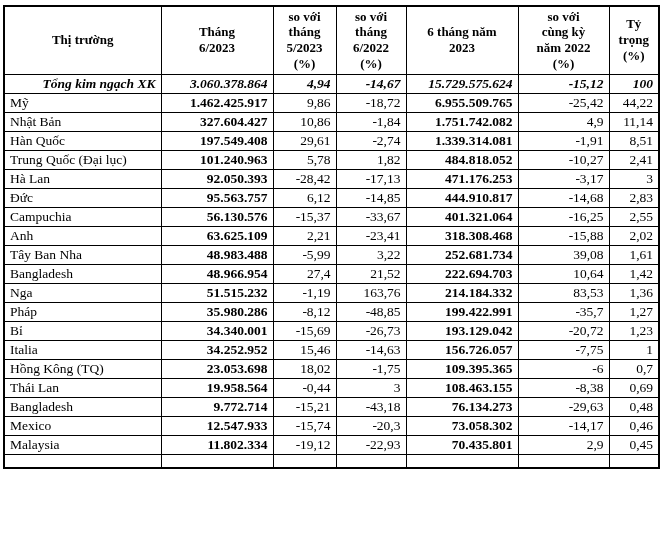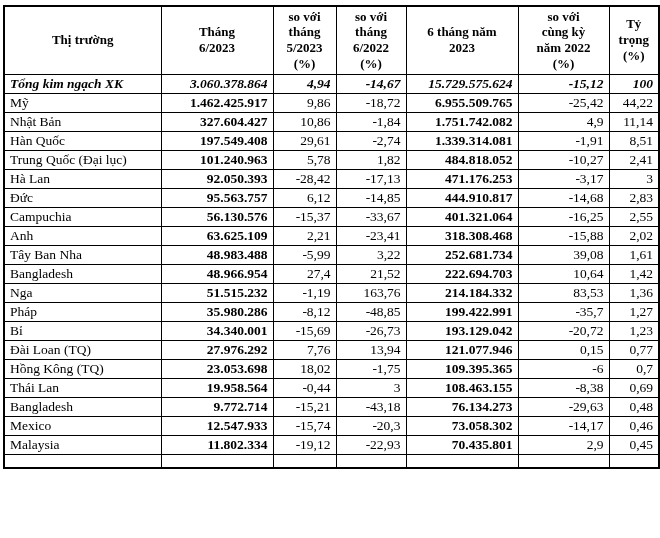--- a/index.html
+++ b/index.html
@@ -47,20 +47,21 @@
     padding: 0 5px;
     vertical-align: middle;
     white-space: nowrap;
   }
   tbody td.market { text-align: left; }
   tbody td.num { text-align: right; }
   tbody td.bold { font-weight: bold; font-family: Liberation Serif, serif; }
   tbody tr.total td {
     font-weight: bold;
     font-style: italic;
+    text-align: right;
   }
   tbody tr.partial td {
     height: 14px;
     border-bottom: none;
   }
 </style>
 </head>
 <body>
 
 <div class="table-wrap">
@@ -219,27 +220,27 @@
         <tr>
           <td class="market">Bỉ</td>
           <td class="num bold">34.340.001</td>
           <td class="num">-15,69</td>
           <td class="num">-26,73</td>
           <td class="num bold">193.129.042</td>
           <td class="num">-20,72</td>
           <td class="num">1,23</td>
         </tr>
         <tr>
-          <td class="market">Đài Loan (TQ)</td>
-          <td class="num bold">27.976.292</td>
-          <td class="num">7,76</td>
-          <td class="num">13,94</td>
-          <td class="num bold">121.077.946</td>
-          <td class="num">0,15</td>
-          <td class="num">0,77</td>
+          <td class="market">Italia</td>
+          <td class="num bold">34.252.952</td>
+          <td class="num">15,46</td>
+          <td class="num">-14,63</td>
+          <td class="num bold">156.726.057</td>
+          <td class="num">-7,75</td>
+          <td class="num">1</td>
         </tr>
         <tr>
           <td class="market">Hồng Kông (TQ)</td>
           <td class="num bold">23.053.698</td>
           <td class="num">18,02</td>
           <td class="num">-1,75</td>
           <td class="num bold">109.395.365</td>
           <td class="num">-6</td>
           <td class="num">0,7</td>
         </tr>

